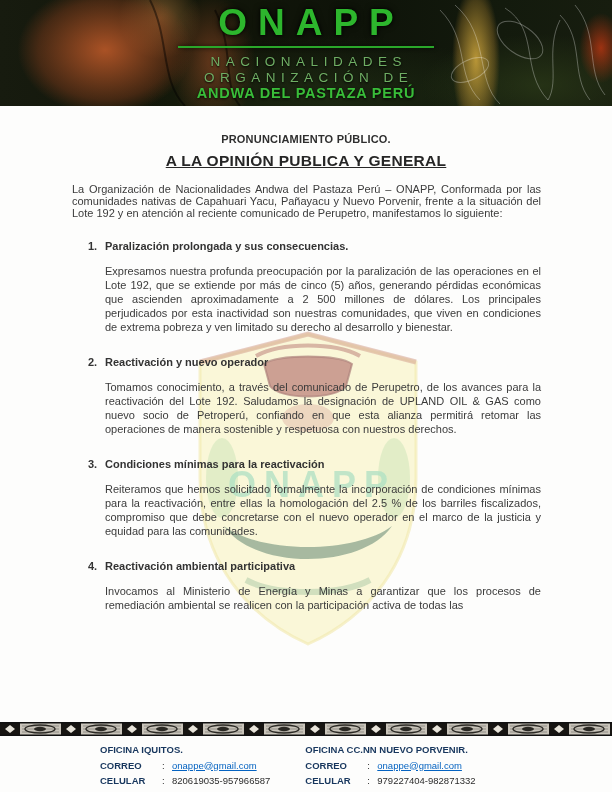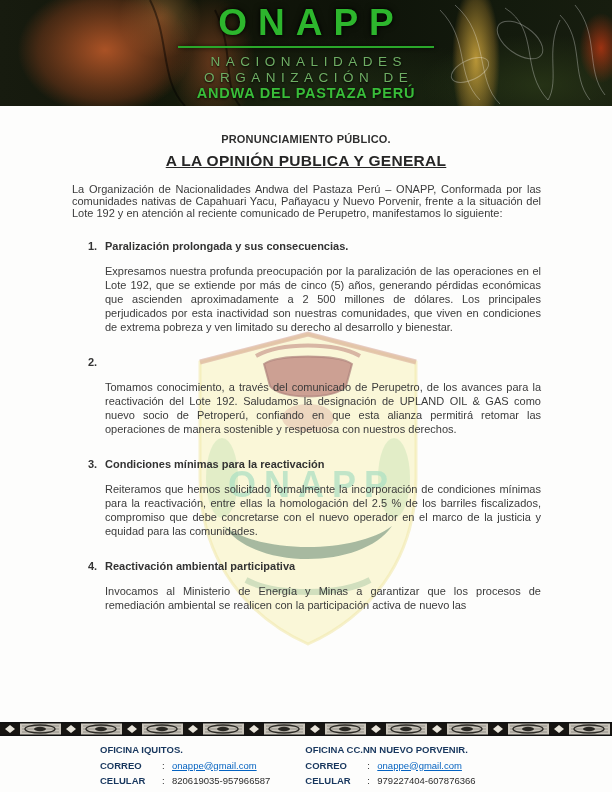--- a/index.html
+++ b/index.html
@@ -152,38 +152,39 @@
         <div class="item-head">
           <span class="item-num">1.</span>
           <span>Paralización prolongada y sus consecuencias.</span>
         </div>
         <p class="item-body">Expresamos nuestra profunda preocupación por la paralización de las operaciones en el Lote 192, que se extiende por más de cinco (5) años, generando pérdidas económicas que ascienden aproximadamente a 2 500 millones de dólares. Los principales perjudicados por esta inactividad son nuestras comunidades, que viven en condiciones de extrema pobreza y ven limitado su derecho al desarrollo y bienestar.</p>
       </div>
 
       <div class="item">
         <div class="item-head">
           <span class="item-num">2.</span>
+          <span>Reactivación y nuevo operador</span>
         </div>
         <p class="item-body">Tomamos conocimiento, a través del comunicado de Perupetro, de los avances para la reactivación del Lote 192. Saludamos la designación de UPLAND OIL &amp; GAS como nuevo socio de Petroperú, confiando en que esta alianza permitirá retomar las operaciones de manera sostenible y respetuosa con nuestros derechos.</p>
       </div>
 
       <div class="item">
         <div class="item-head">
           <span class="item-num">3.</span>
           <span>Condiciones mínimas para la reactivación</span>
         </div>
         <p class="item-body">Reiteramos que hemos solicitado formalmente la incorporación de condiciones mínimas para la reactivación, entre ellas la homologación del 2.5 % de los barriles fiscalizados, compromiso que debe concretarse con el nuevo operador en el marco de la justicia y equidad para las comunidades.</p>
       </div>
 
       <div class="item">
         <div class="item-head">
           <span class="item-num">4.</span>
           <span>Reactivación ambiental participativa</span>
         </div>
-        <p class="item-body">Invocamos al Ministerio de Energía y Minas a garantizar que los procesos de remediación ambiental se realicen con la participación activa de nuevo las</p>
+        <p class="item-body">Invocamos al Ministerio de Energía y Minas a garantizar que los procesos de remediación ambiental se realicen con la participación activa de todas las</p>
       </div>
     </div>
   </div>
 
   <svg class="footer-border" width="612" height="14" viewBox="0 0 612 14" preserveAspectRatio="none">
     <defs>
       <pattern id="weave" x="0" y="0" width="61" height="14" patternUnits="userSpaceOnUse">
         <rect x="0" y="0" width="61" height="14" fill="#c9c4ba"></rect>
         <rect x="0" y="0" width="20" height="14" fill="#171512"></rect>
         <path d="M10,3 L15,7 L10,11 L5,7 Z" fill="#e8e4da"></path>
@@ -217,18 +218,18 @@
     <div class="office office-right">
       <div class="office-name">OFICINA CC.NN NUEVO PORVENIR.</div>
       <div class="office-row">
         <span class="office-label">CORREO</span>
         <span class="office-colon">:</span>
         <a href="#" class="email office-value">onappe@gmail.com</a>
       </div>
       <div class="office-row">
         <span class="office-label">CELULAR</span>
         <span class="office-colon">:</span>
-        <span class="office-value">979227404-607876366</span>
+        <span class="office-value">979227404-982871332</span>
       </div>
     </div>
   </div>
 
 </div>
 
 </body></html>

